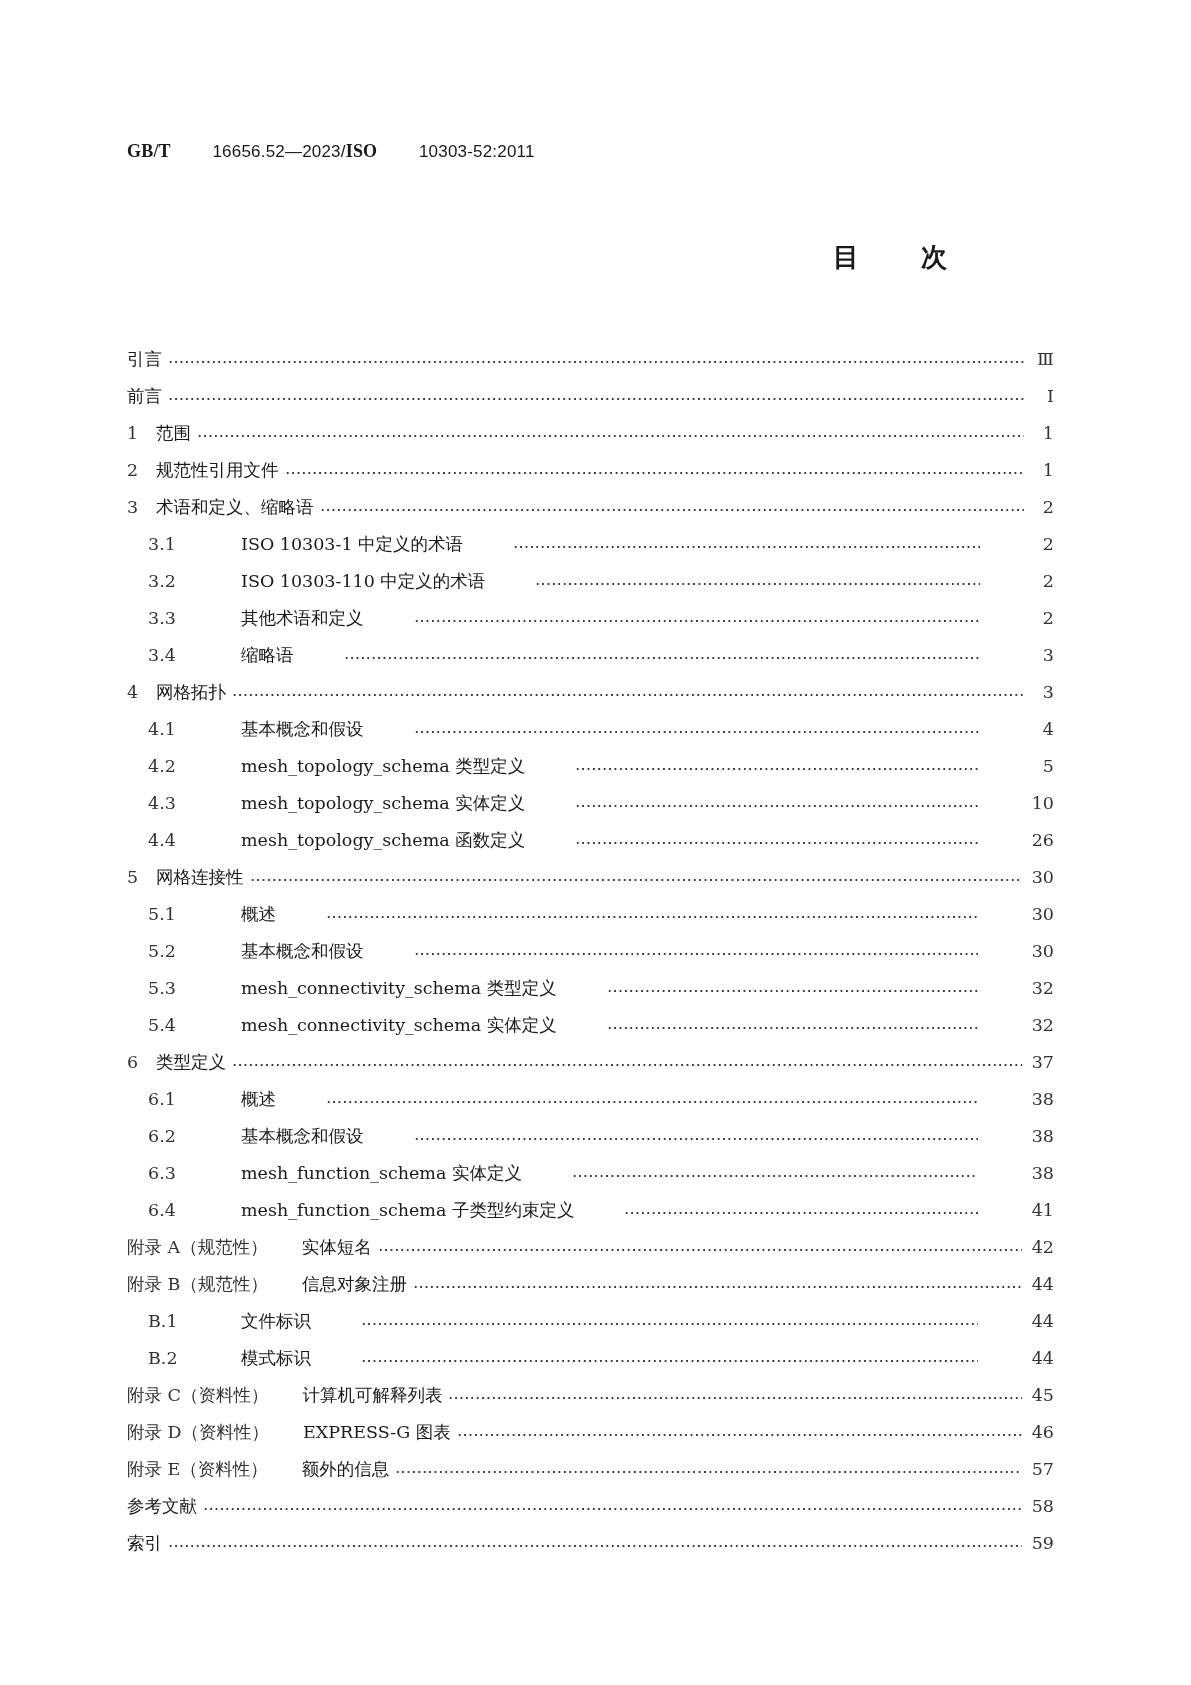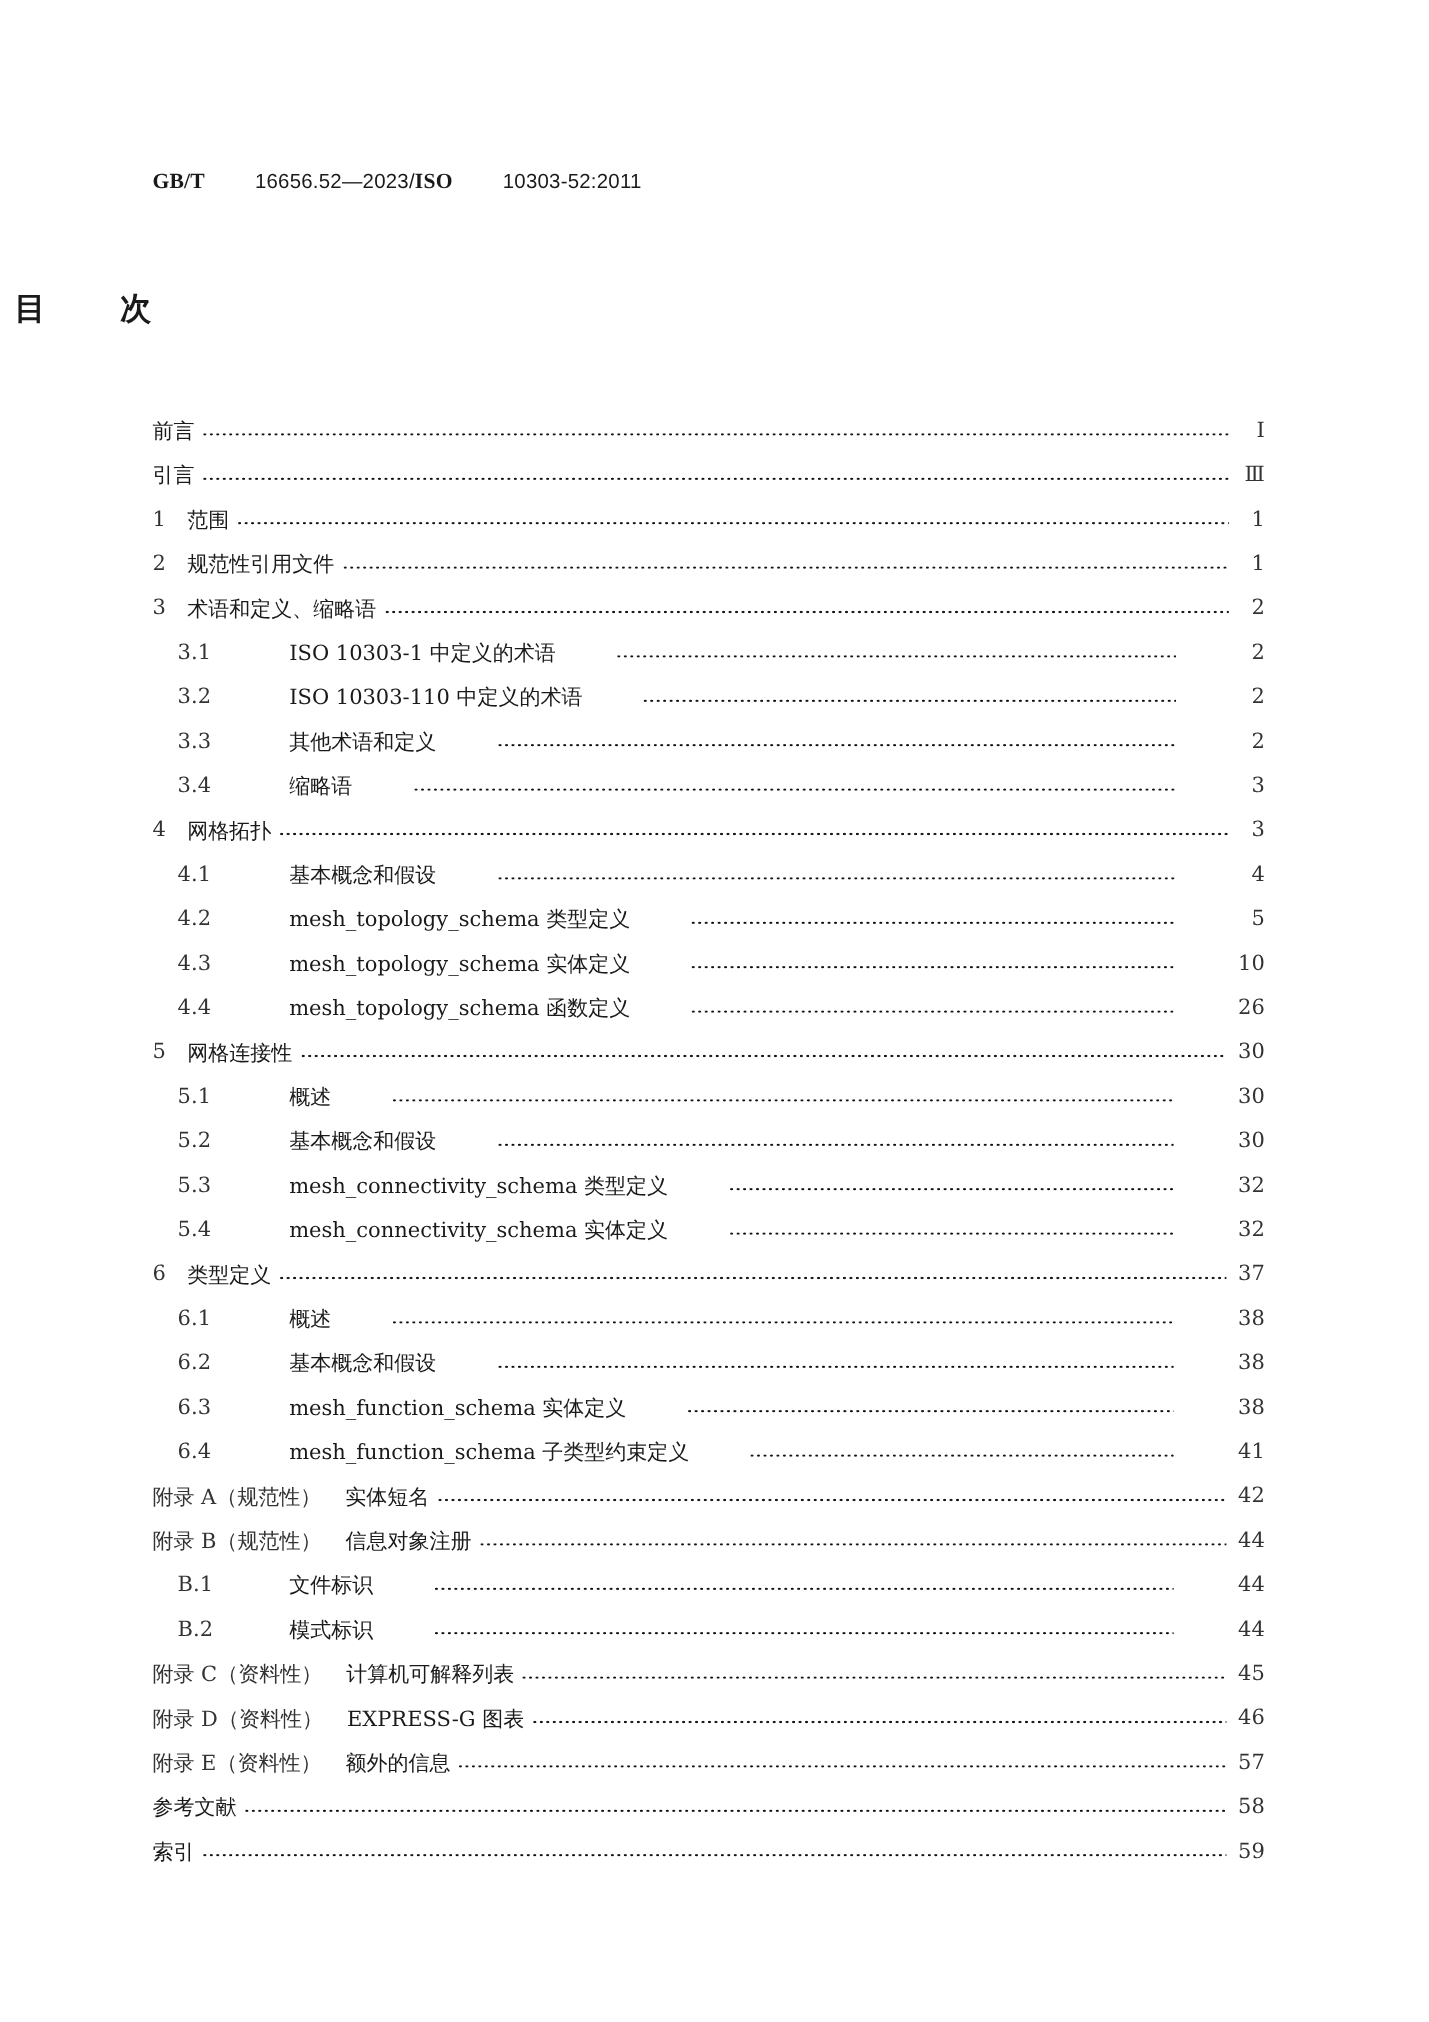--- a/index.html
+++ b/index.html
@@ -32,26 +32,25 @@
   .header .light {
     font-family: "Liberation Sans", sans-serif;
     font-size: 17px;
     margin-left: 36px;
   }
   .title {
     position: absolute;
     top: 240px;
     left: 0;
     width: 947px;
-    text-align: left;
+    text-align: right;
     font-family: "DejaVu Sans", sans-serif;
     font-weight: bold;
     font-size: 26px;
     letter-spacing: 0;
-    padding-left: 12px;
   }
   .title span.gap {
     display: inline-block;
     width: 62px;
   }
   .toc {
     position: absolute;
     left: 127px;
     top: 340px;
     width: 927px;
@@ -70,21 +69,21 @@
   .toc-row .num {
     display: inline-block;
     width: 29px;
     color: #333;
   }
   .toc-row.level-2 .num {
     width: 49px;
   }
   .toc-row.appendix .num {
     width: auto;
-    margin-right: 2px;
+    margin-right: 16px;
   }
   .toc-row .label {
     flex: 0 0 auto;
   }
   .toc-row .sep {
     display: inline-block;
     width: 18px;
   }
   .toc-row .leader {
     flex: 1 1 auto;
@@ -111,28 +110,28 @@
   <span class="light">16656.52—2023/</span><span class="bold">ISO</span>
   <span class="light">10303-52:2011</span>
 </div>
 
 <div class="title">
   <span>目</span><span class="gap"></span><span>次</span>
 </div>
 
 <div class="toc" id="toc">
     <div class="toc-row level-1">
+      <span class="label">引言</span>
+      <span class="leader"></span>
+      <span class="page">Ⅲ</span>
+    </div>
+    <div class="toc-row level-1">
       <span class="label">前言</span>
       <span class="leader"></span>
       <span class="page">Ⅰ</span>
-    </div>
-    <div class="toc-row level-1">
-      <span class="label">引言</span>
-      <span class="leader"></span>
-      <span class="page">Ⅲ</span>
     </div>
     <div class="toc-row level-1">
       <span class="num">1</span>
       <span class="label">范围</span>
       <span class="leader"></span>
       <span class="page">1</span>
     </div>
     <div class="toc-row level-1">
       <span class="num">2</span>
       <span class="label">规范性引用文件</span>

